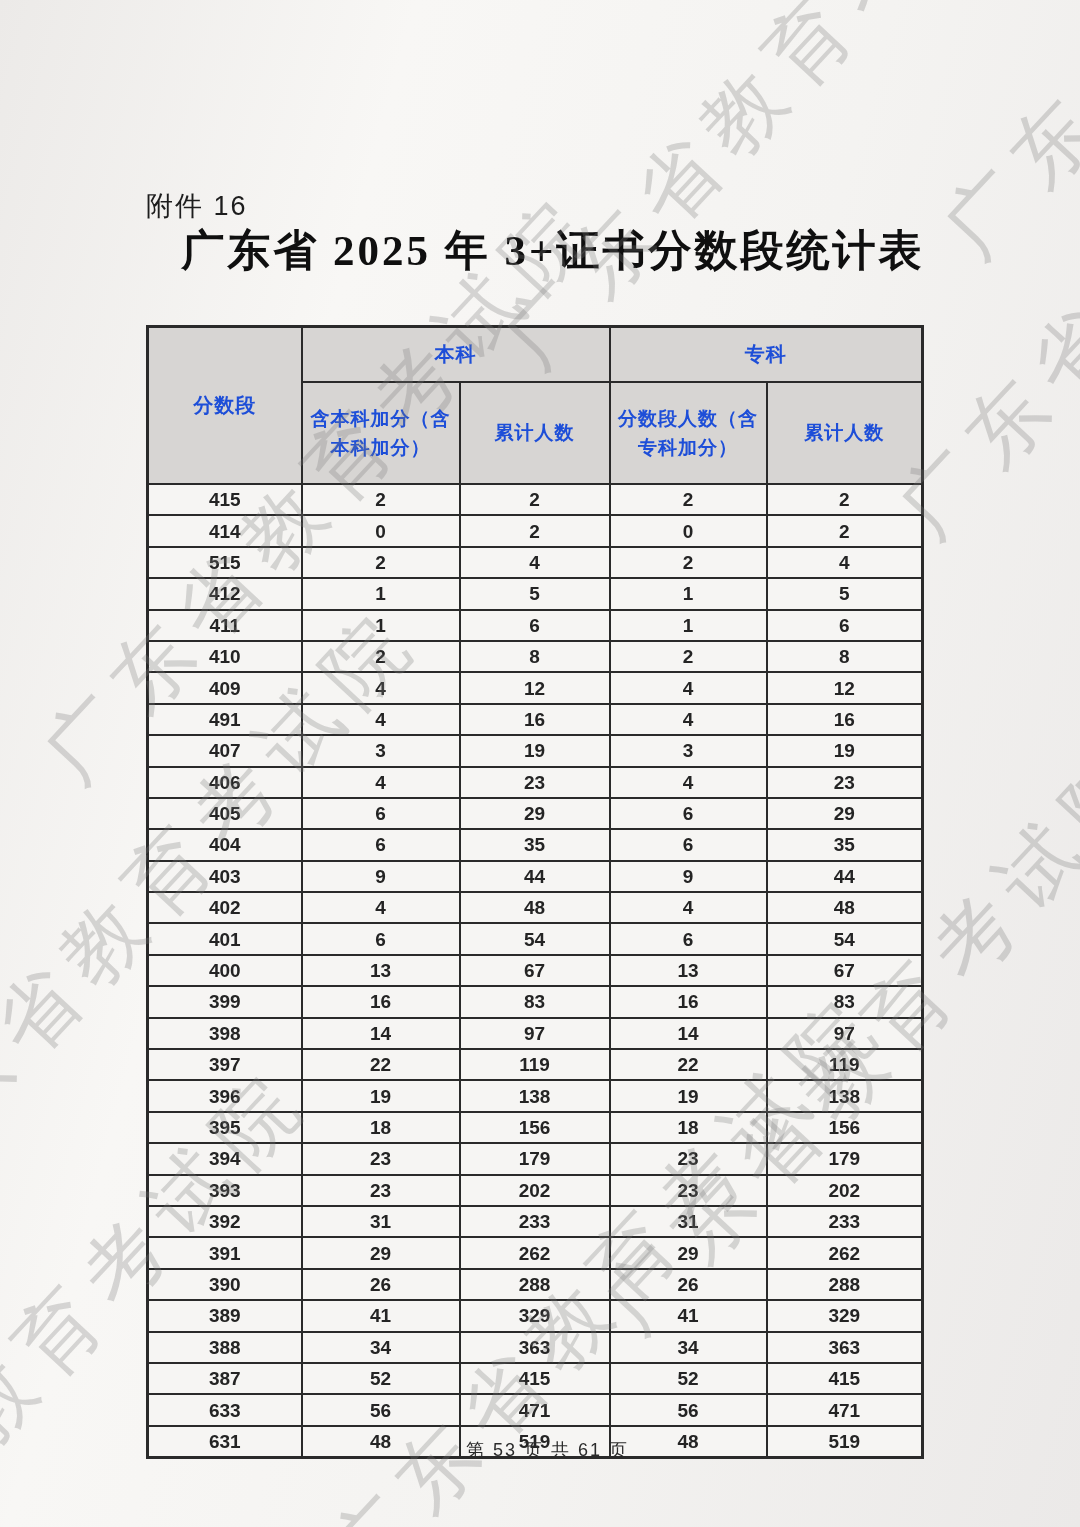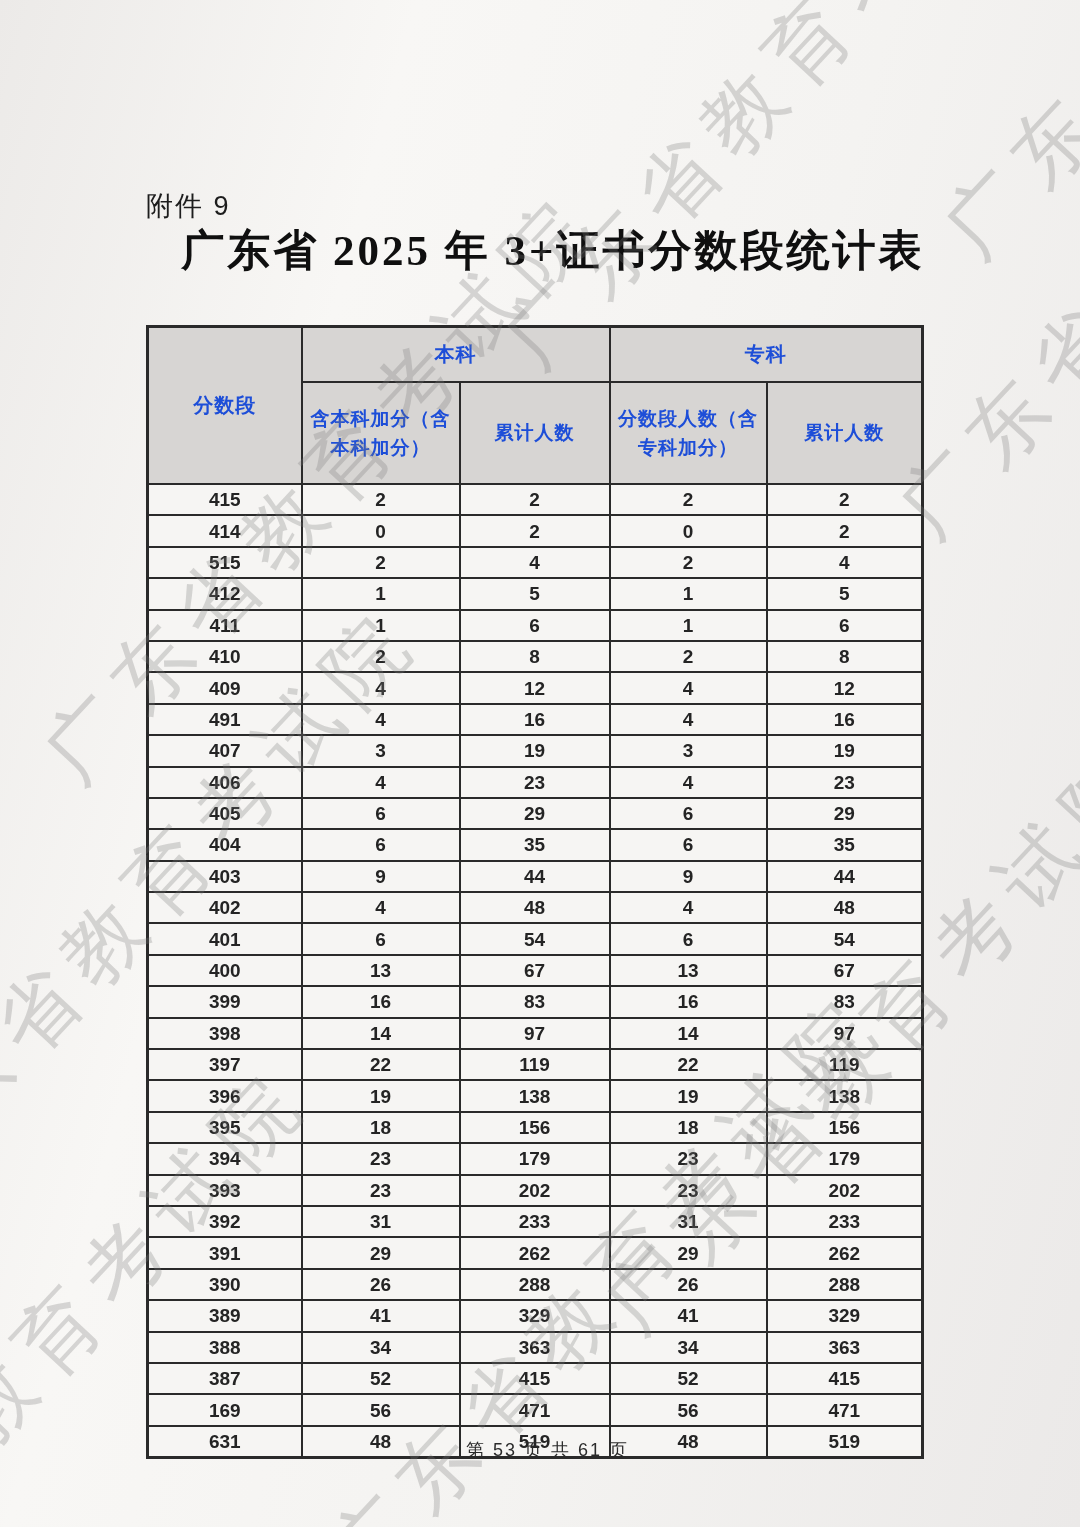--- a/index.html
+++ b/index.html
@@ -63,21 +63,21 @@
     color:rgba(122,122,122,0.28);
     transform:rotate(-47deg);
     transform-origin:0 50%;
   }
 </style>
 </head>
 <body>
 
 <div class="page">
 
-  <div class="attachment">附件 9</div>
+  <div class="attachment">附件 16</div>
 
   <h1 class="doc-title">广东省 2025 年 3+证书分数段统计表</h1>
 
   <table class="score-table">
     <colgroup>
       <col style="width:154px">
       <col style="width:158px">
       <col style="width:150px">
       <col style="width:157px">
       <col style="width:156px">
@@ -293,21 +293,21 @@
           <td>363</td>
         </tr>
         <tr>
           <td>387</td>
           <td>52</td>
           <td>415</td>
           <td>52</td>
           <td>415</td>
         </tr>
         <tr>
-          <td>169</td>
+          <td>633</td>
           <td>56</td>
           <td>471</td>
           <td>56</td>
           <td>471</td>
         </tr>
         <tr>
           <td>631</td>
           <td>48</td>
           <td>519</td>
           <td>48</td>

